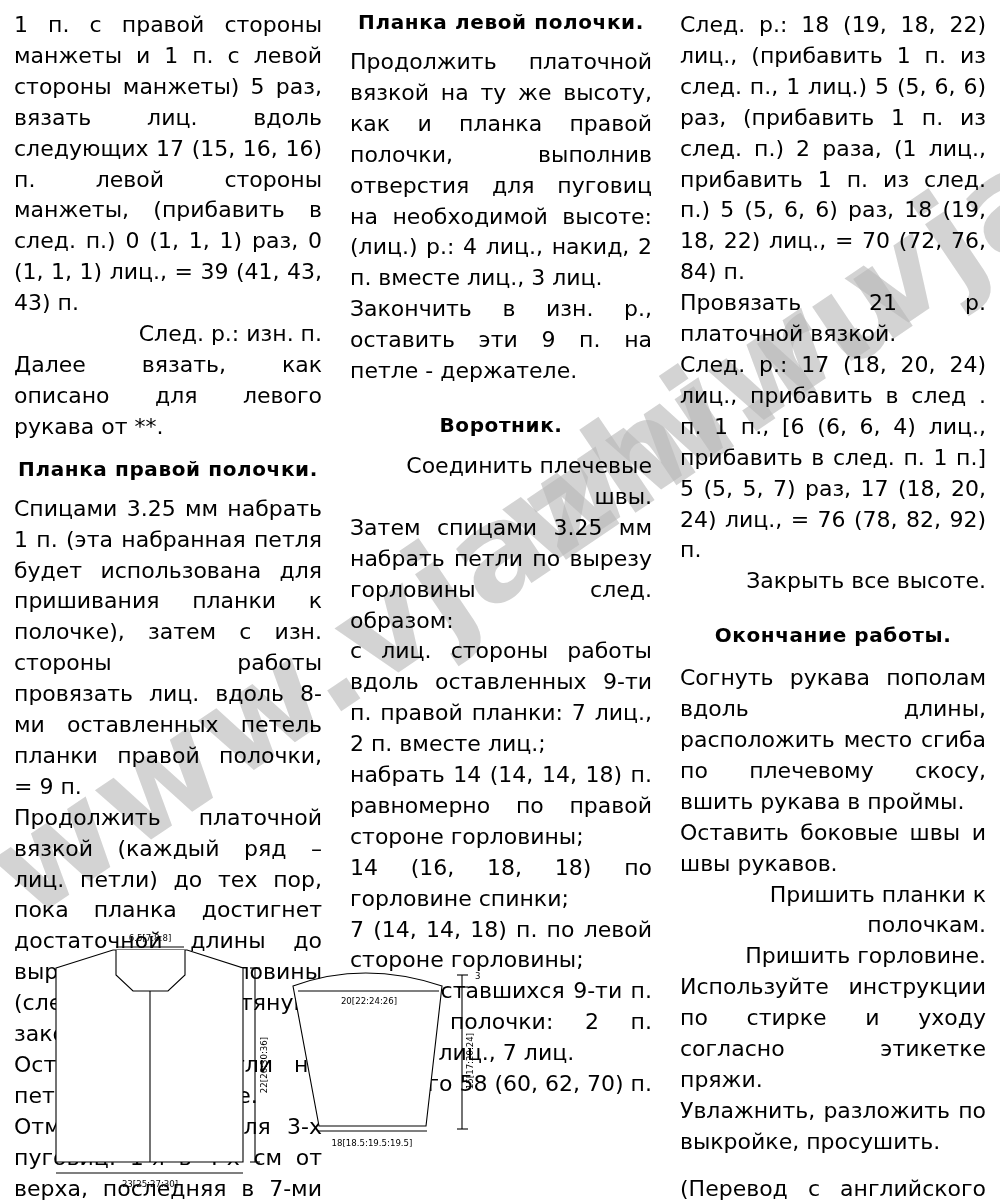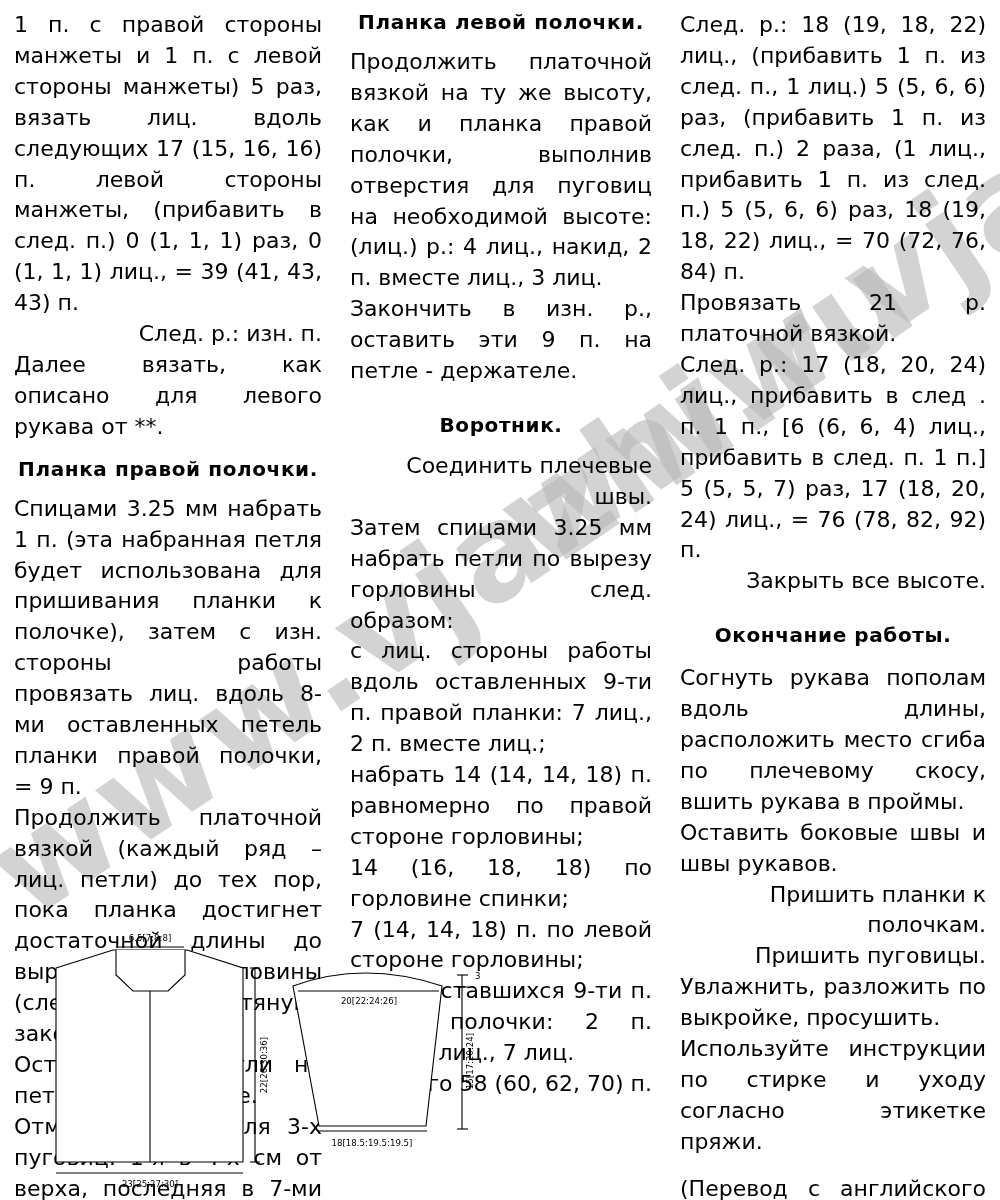--- a/index.html
+++ b/index.html
@@ -167,23 +167,23 @@
       <p class="para">След. р.: 18 (19, 18, 22) лиц., (прибавить 1 п. из след. п., 1 лиц.) 5 (5, 6, 6) раз, (прибавить 1 п. из след. п.) 2 раза, (1 лиц., прибавить 1 п. из след. п.) 5 (5, 6, 6) раз, 18 (19, 18, 22) лиц., = 70 (72, 76, 84) п.</p>
       <p class="para">Провязать 21 р. платочной вязкой.</p>
       <p class="para">След. р.: 17 (18, 20, 24) лиц., прибавить в след . п. 1 п., [6 (6, 6, 4) лиц., прибавить в след. п. 1 п.] 5 (5, 5, 7) раз, 17 (18, 20, 24) лиц., = 76 (78, 82, 92) п.</p>
       <p class="para nojust">Закрыть все высоте.</p>
 
       <h2 class="heading" style="padding-top:26px;padding-bottom:16px;">Окончание работы.</h2>
 
       <p class="para">Согнуть рукава пополам вдоль длины, расположить место сгиба по плечевому скосу, вшить рукава в проймы.</p>
       <p class="para">Оставить боковые швы и швы рукавов.</p>
       <p class="para nojust">Пришить планки к полочкам.</p>
-      <p class="para nojust">Пришить пуговицы.</p>
+      <p class="para nojust">Пришить горловине.</p>
+      <p class="para">Используйте инструкции по стирке и уходу согласно этикетке пряжи.</p>
       <p class="para">Увлажнить, разложить по выкройке, просушить.</p>
-      <p class="para">Используйте инструкции по стирке и уходу согласно этикетке пряжи.</p>
       <div class="spacer-md"></div>
       <p class="para">(Перевод с английского языка).</p>
     </div>
 
   </div>
 
   <div id="diagrams">
 
     <svg id="body-schematic" width="260" height="270" viewBox="0 0 260 270">
 

